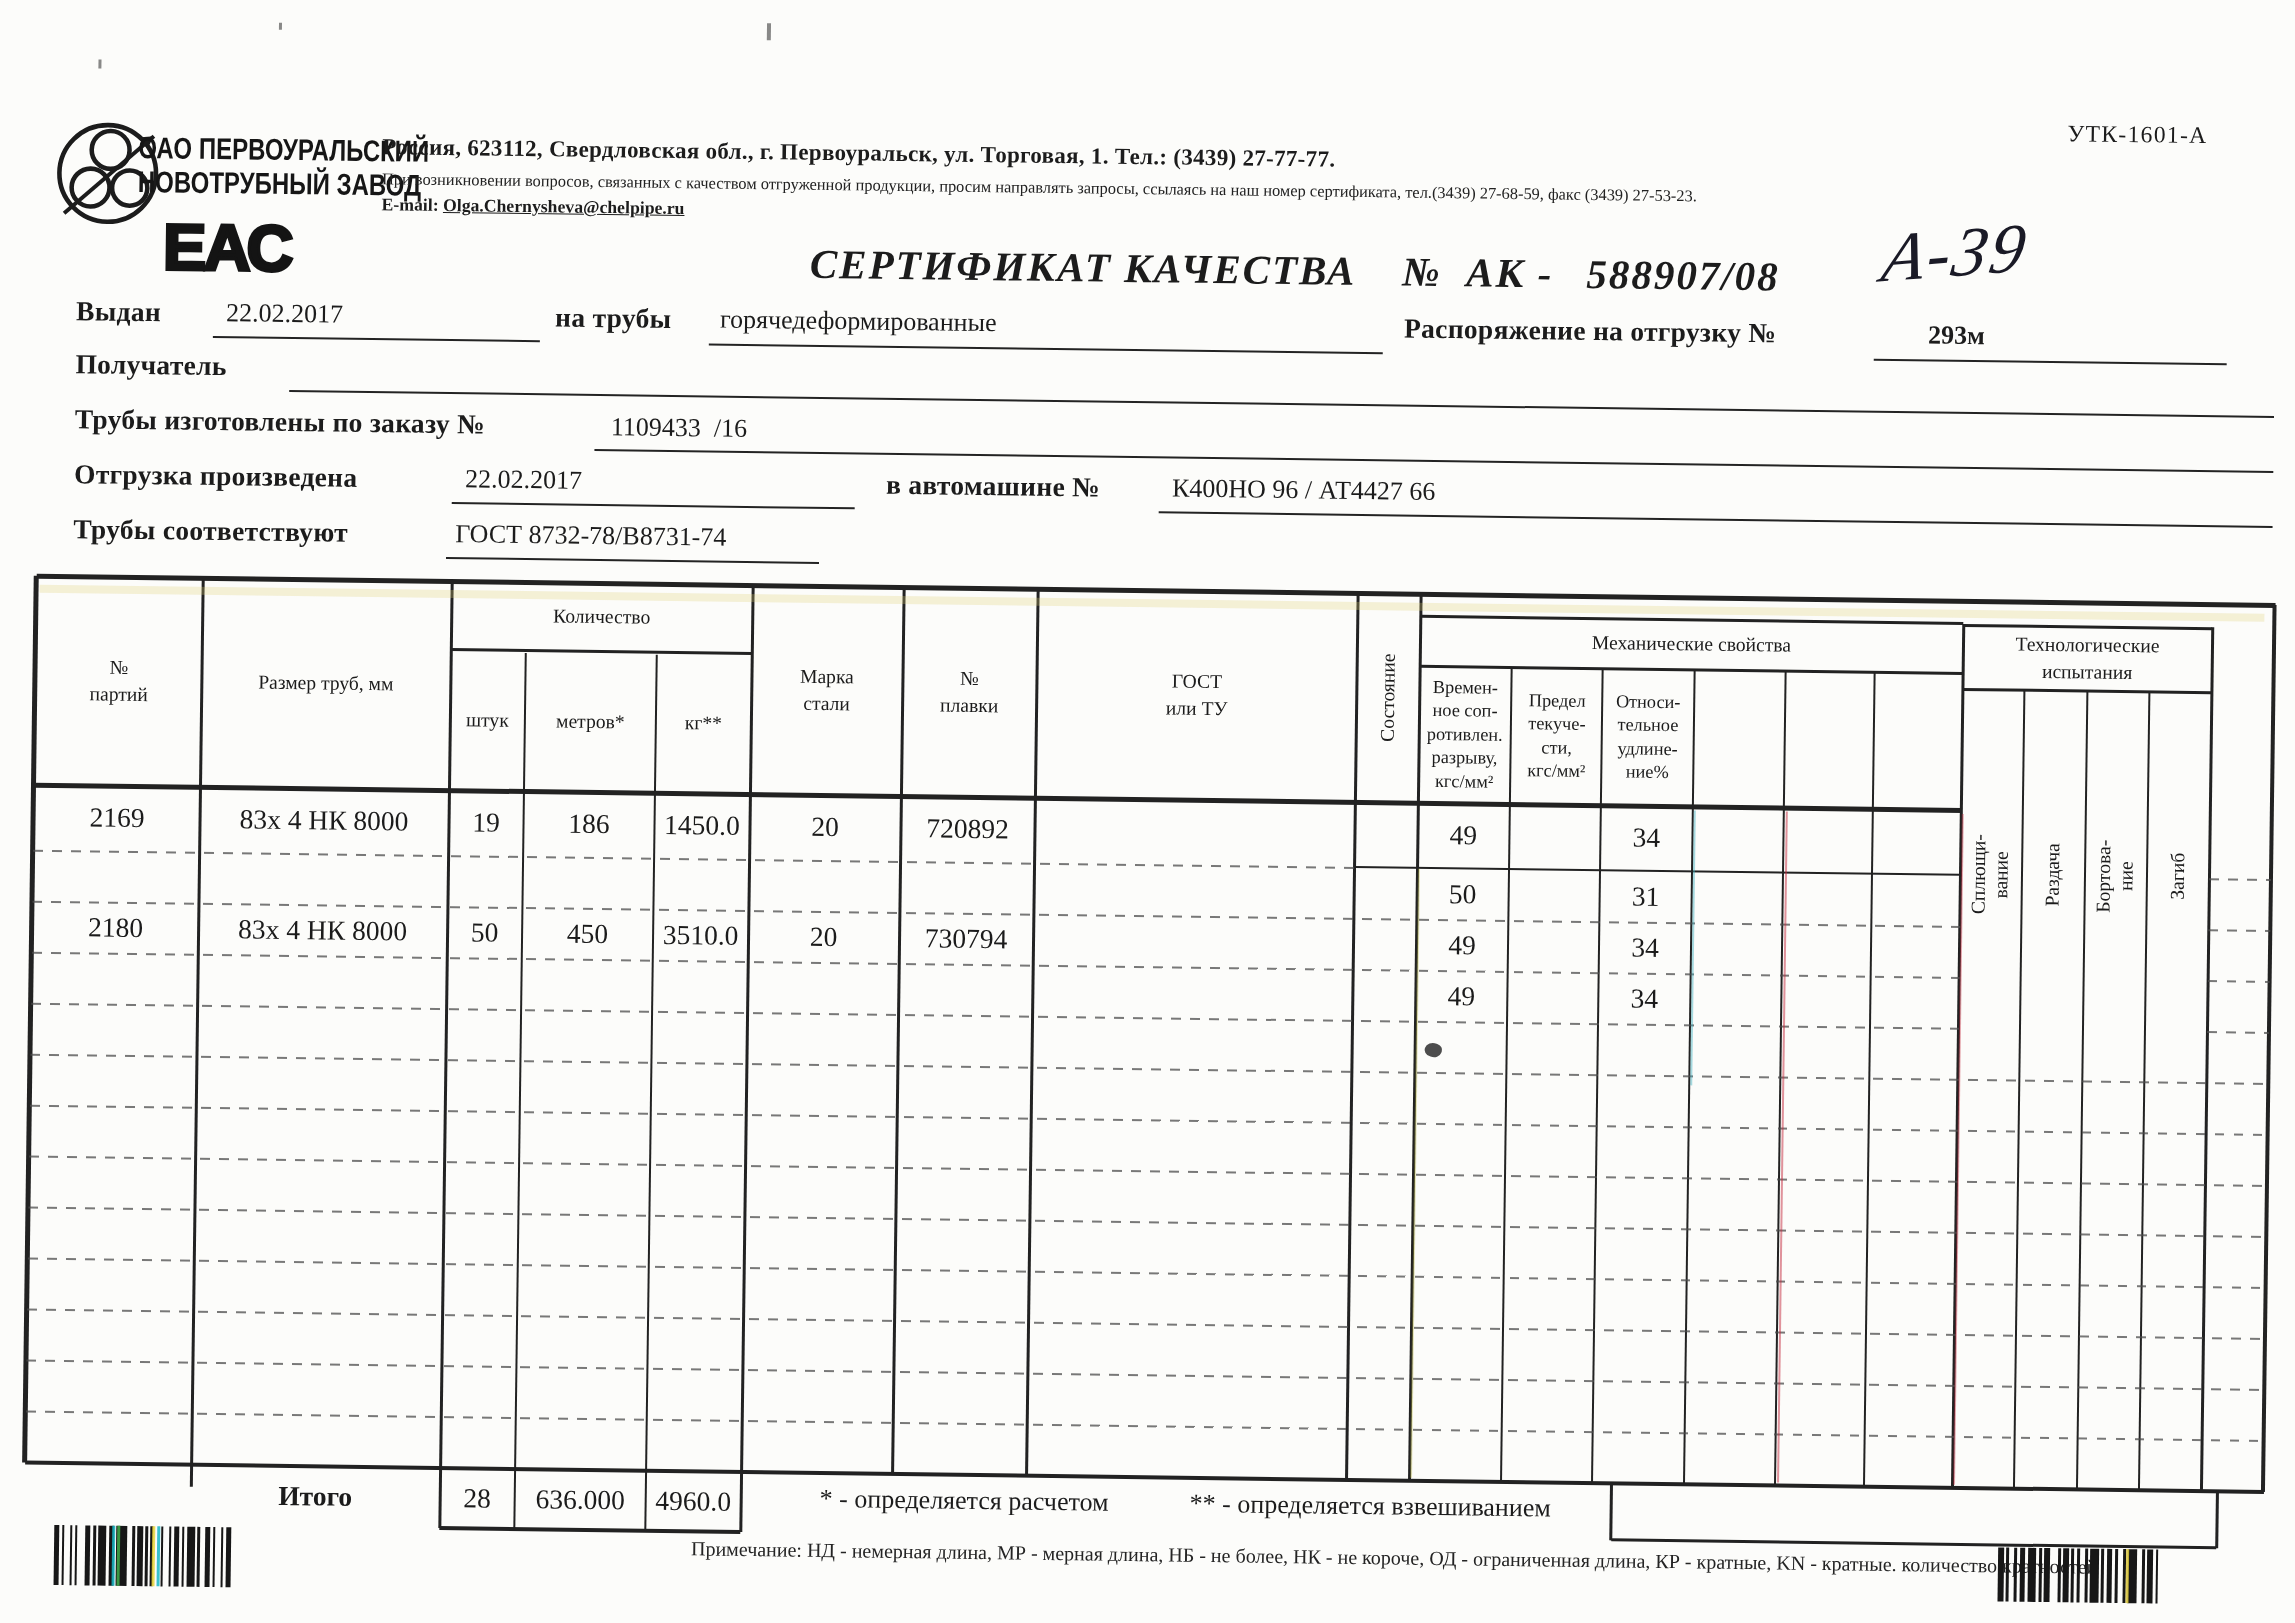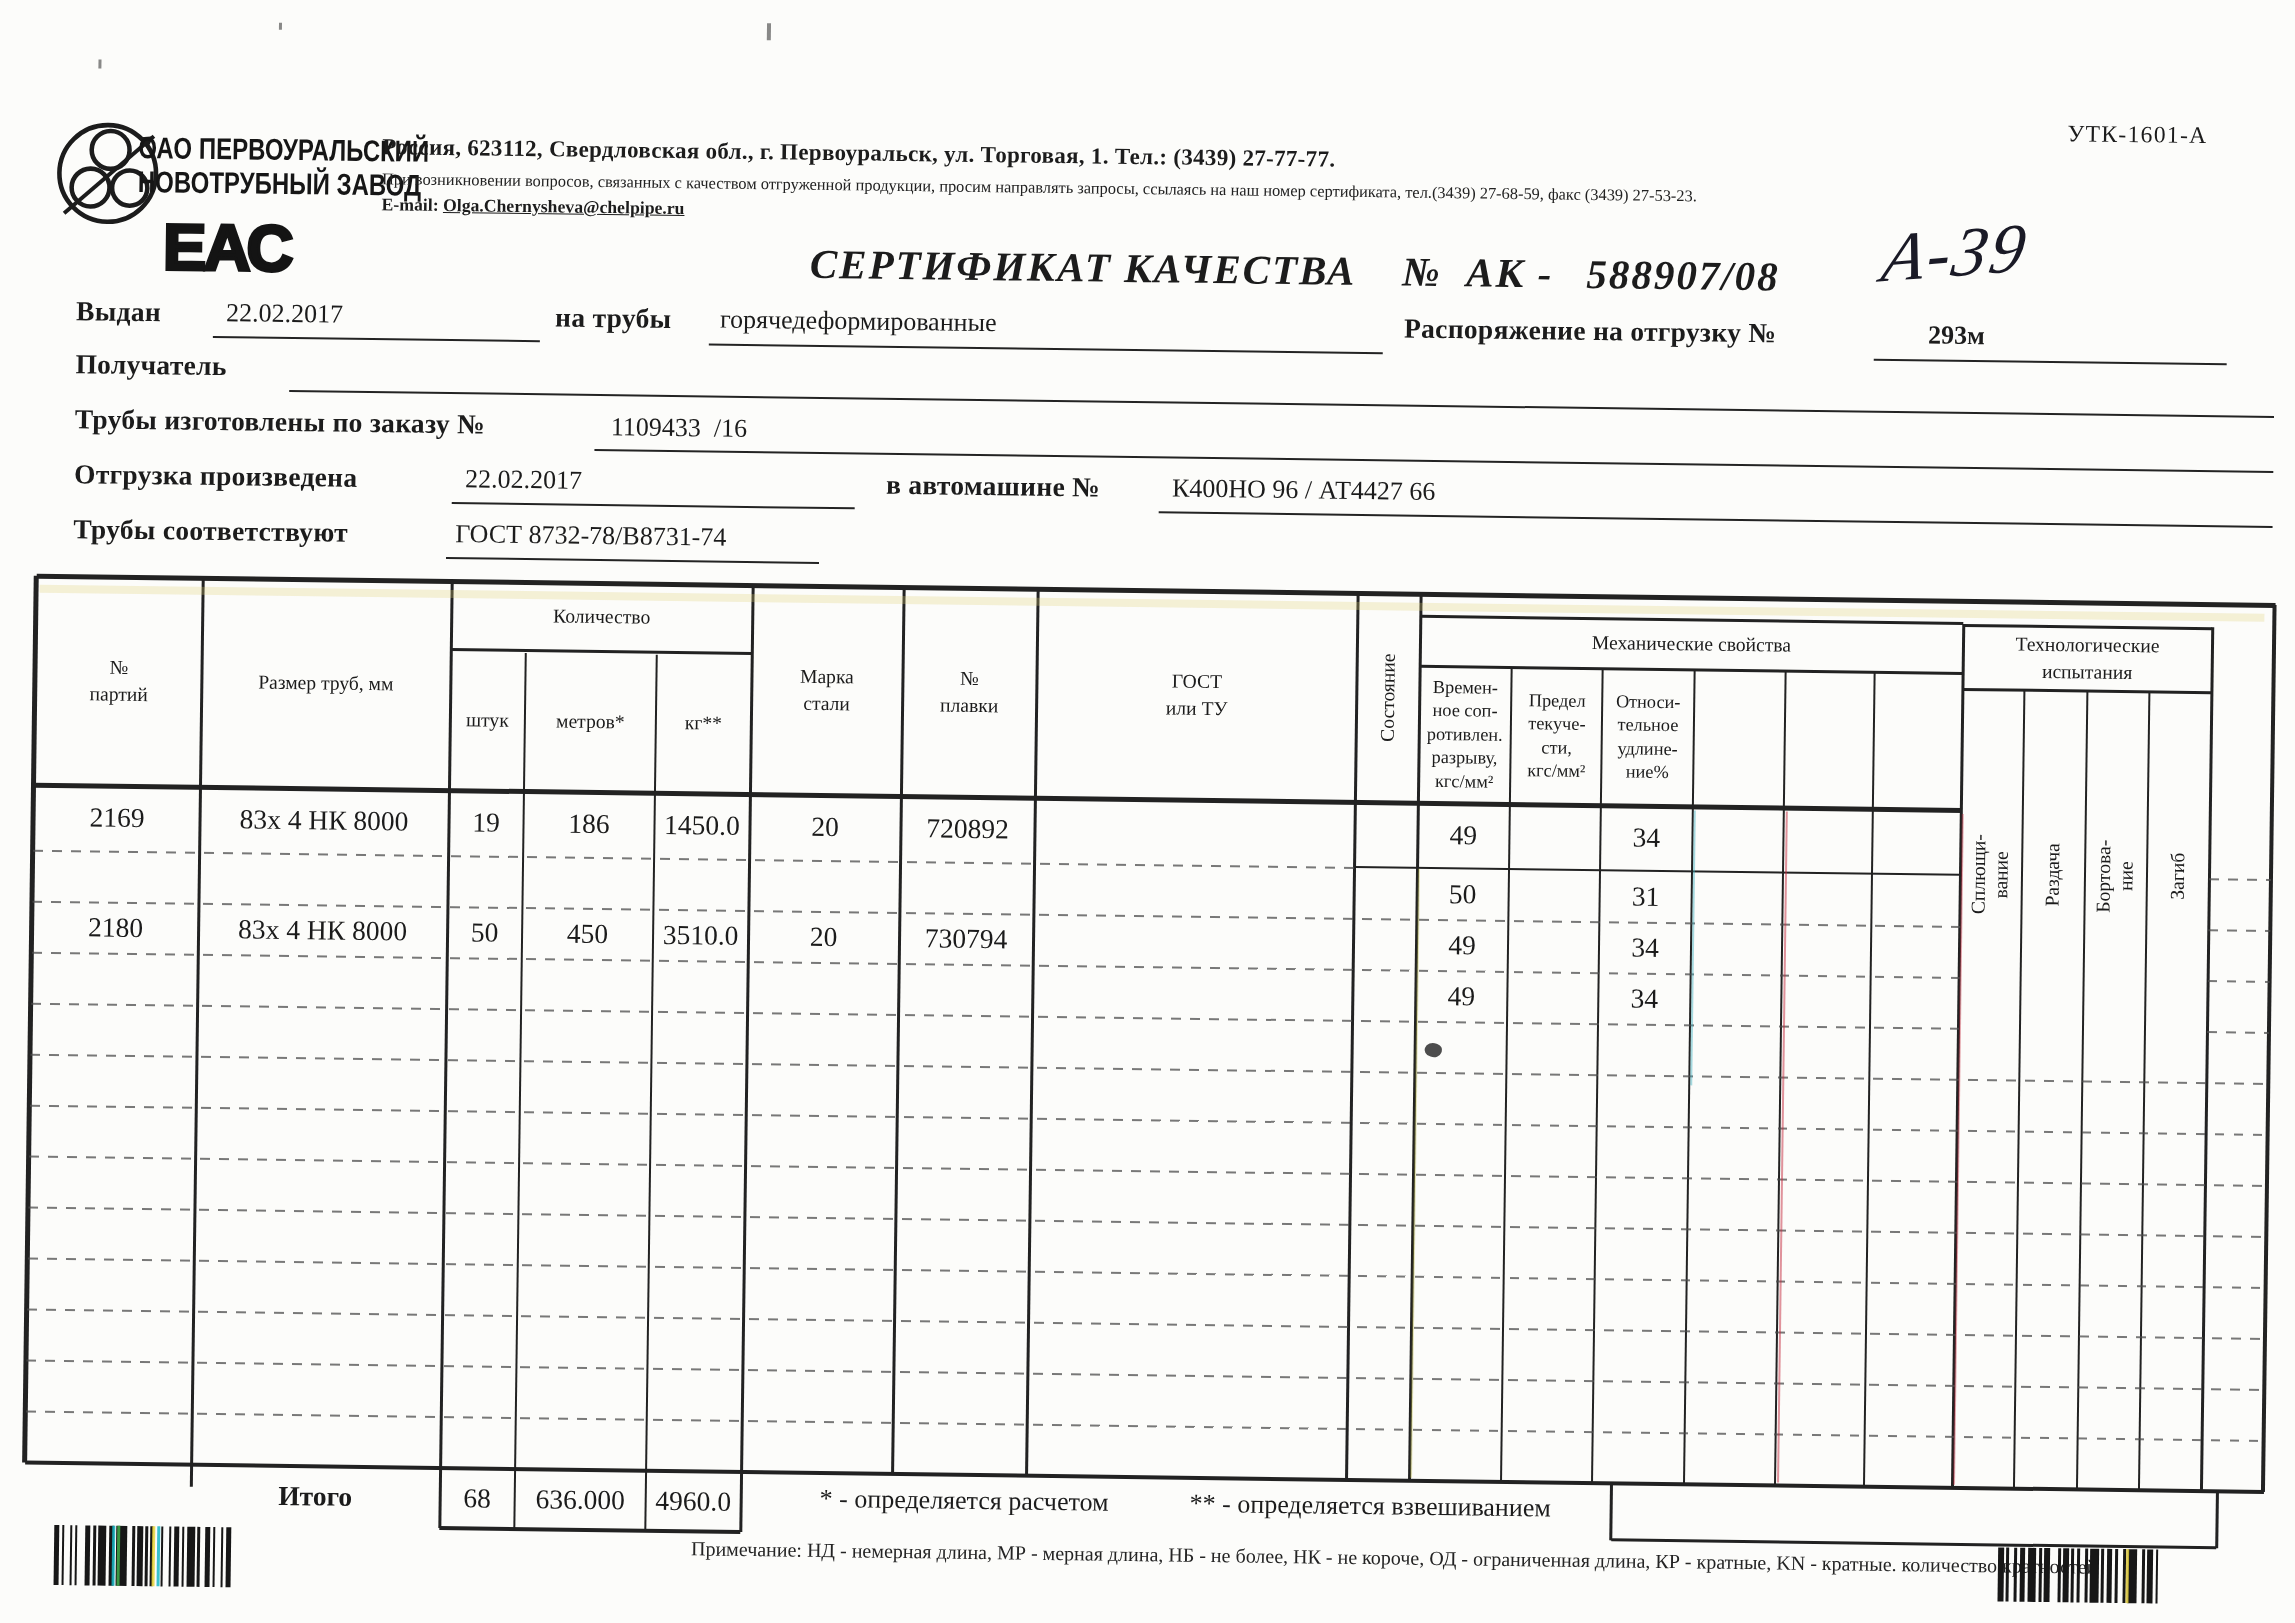--- a/index.html
+++ b/index.html
@@ -223,21 +223,21 @@
         <div class="cellbox num" style="left: 1610px; top: 901px; width: 92px; height: 51px;">34</div>
         <div class="cellbox num" style="left: 1427px; top: 952px; width: 92px; height: 51px;">49</div>
         <div class="cellbox num" style="left: 1610px; top: 952px; width: 92px; height: 51px;">34</div>
         <div class="vline" style="left: 457px; top: 1463px; width: 3.3px; height: 60px;"></div>
         <div class="vline" style="left: 532px; top: 1463px; width: 2px; height: 60px;"></div>
         <div class="vline" style="left: 663px; top: 1463px; width: 2px; height: 60px;"></div>
         <div class="vline" style="left: 758px; top: 1463px; width: 3.3px; height: 60px;"></div>
         <div class="hline" style="left: 458px; top: 1521px; width: 301px; height: 3.9px;"></div>
         <div class="vline" style="left: 208px; top: 1463px; width: 2.6px; height: 21.6px;"></div>
         <div class="cellbox itogo" style="left: 209px; top: 1466px; width: 249px; height: 54px;">Итого</div>
-        <div class="cellbox num" style="left: 458px; top: 1466px; width: 75px; height: 54px;">68</div>
+        <div class="cellbox num" style="left: 458px; top: 1466px; width: 75px; height: 54px;">28</div>
         <div class="cellbox num" style="left: 533px; top: 1466px; width: 131px; height: 54px;">636.000</div>
         <div class="cellbox num" style="left: 664px; top: 1466px; width: 95px; height: 54px;">4960.0</div>
         <div class="vline" style="left: 1628px; top: 1463px; width: 3.3px; height: 57px;"></div>
         <div class="vline" style="left: 2234px; top: 1463px; width: 3.3px; height: 57px;"></div>
         <div class="hline" style="left: 1630px; top: 1518px; width: 605px; height: 3.3px;"></div>
       </div>
 
   <div class="tintline" style="left:46px;top:585px;width:2225px;height:7.9px;background:rgba(222,210,120,.28);"></div>
   <div class="tintline" style="left:1795px;top:789px;width:2px;height:671px;background:rgba(195,40,60,.5);"></div>
   <div class="tintline" style="left:1971px;top:789px;width:2px;height:671px;background:rgba(195,40,60,.4);"></div>

